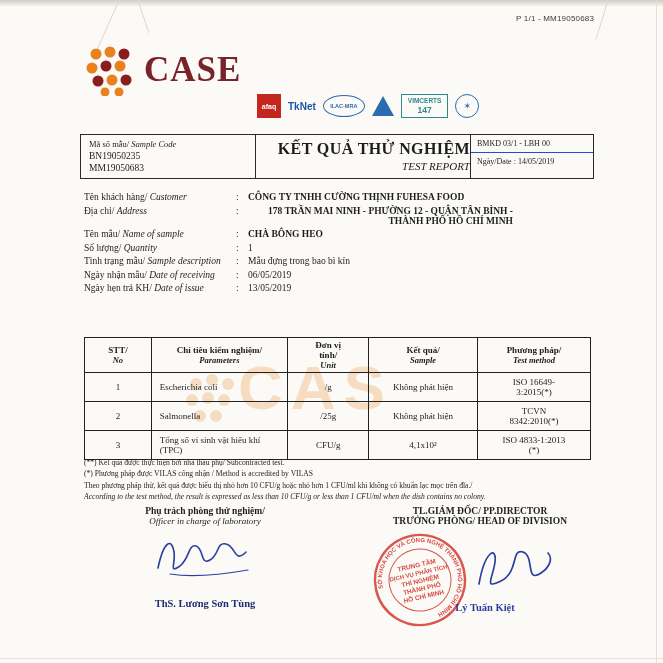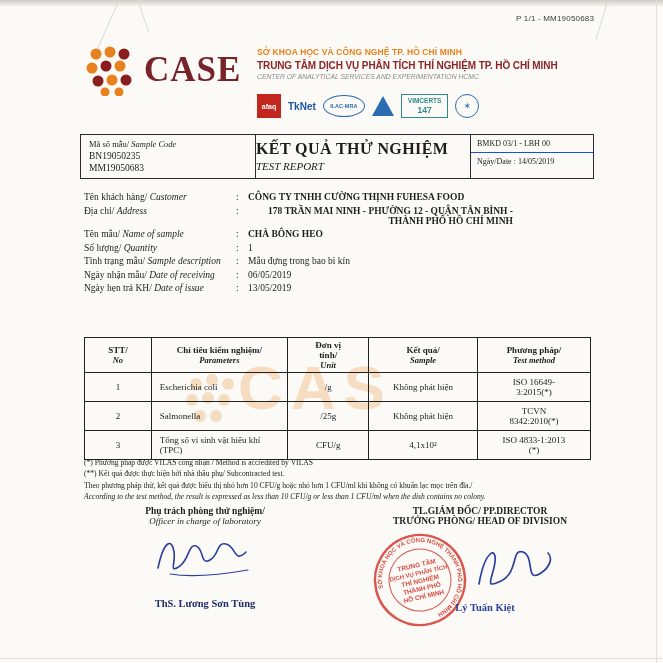--- a/index.html
+++ b/index.html
@@ -48,21 +48,21 @@
   .b-seal{width:22px;height:22px;border:1.5px solid #2b6cb0;border-radius:50%;color:#2b6cb0;
     display:flex;align-items:center;justify-content:center;font-size:9px;}
 
   
   .titlebox{position:absolute;left:80px;top:134px;width:512px;display:flex;
     border:1px solid #2a2a2a;background:transparent;}
   .tb-c1{width:158px;border-right:1px solid #2a2a2a;padding:4px 8px 5px 8px;}
   .tb-label{font-size:8.5px;}
   .tb-label .en{font-style:italic;}
   .tb-code{font-size:9.5px;margin-top:2px;}
-  .tb-c2{flex:1;border-right:1px solid #2a2a2a;text-align:left;padding-top:5px;}
+  .tb-c2{flex:1;border-right:1px solid #2a2a2a;text-align:right;padding-top:5px;}
   .tb-title{font-size:16px;font-weight:bold;letter-spacing:.4px;}
   .tb-title-en{font-size:11px;font-style:italic;margin-top:2px;}
   .tb-c3{width:122px;font-size:8px;display:flex;flex-direction:column;}
   .tb-ref{padding:4px 6px;border-bottom:1px solid #1d4ed8;}
   .tb-date{padding:4px 6px;}
 
   
   .info{position:absolute;left:84px;top:192px;width:508px;font-size:9.5px;z-index:2;}
   .irow{display:flex;margin-bottom:3.5px;align-items:flex-start;}
   .ilab{width:152px;flex:none;}
@@ -143,25 +143,20 @@
       <circle cx="36" cy="22" r="5.5" fill="#e8821e"></circle>
       <circle cx="14" cy="37" r="5.5" fill="#8a1e1e"></circle>
       <circle cx="28" cy="36" r="5.5" fill="#e8821e"></circle>
       <circle cx="42" cy="36" r="5.5" fill="#8a1e1e"></circle>
       <circle cx="21" cy="48" r="4.5" fill="#e8821e"></circle>
       <circle cx="35" cy="48" r="4.5" fill="#e8821e"></circle>
     </svg>
     <span class="logo-text">CASE</span>
   </div>
 
-  <div class="hdr">
-    <div class="hdr-dept">SỞ KHOA HỌC VÀ CÔNG NGHỆ TP. HỒ CHÍ MINH</div>
-    <div class="hdr-center">TRUNG TÂM DỊCH VỤ PHÂN TÍCH THÍ NGHIỆM TP. HỒ CHÍ MINH</div>
-    <div class="hdr-en">CENTER OF ANALYTICAL SERVICES AND EXPERIMENTATION HCMC</div>
-  </div>
 
   <div class="badges">
     <div class="b-afaq">afaq</div>
     <div class="b-tknet">TkNet</div>
     <div class="b-ilac">ILAC-MRA</div>
     <div class="b-tri"></div>
     <div class="b-vim">
       <div class="v1">VIMCERTS</div>
       <div class="v2">147</div>
     </div>
@@ -269,22 +264,22 @@
         <td>3</td>
         <td class="param">Tổng số vi sinh vật hiếu khí (TPC)</td>
         <td>CFU/g</td>
         <td>4,1x10²</td>
         <td>ISO 4833-1:2013 (*)</td>
       </tr>
     </tbody>
   </table>
 
   <div class="foot">
+    <div>(**)  Kết quả được thực hiện bởi nhà thầu phụ/ Subcontracted test.</div>
     <div>(*)    Phương pháp được VILAS công nhận / Method is accredited by VILAS</div>
-    <div>(**)  Kết quả được thực hiện bởi nhà thầu phụ/ Subcontracted test.</div>
     <div>Theo phương pháp thử, kết quả được biểu thị nhỏ hơn 10 CFU/g hoặc nhỏ hơn 1 CFU/ml khi không có khuẩn lạc mọc trên đĩa./</div>
     <div class="fn-en">According to the test method, the result is expressed as less than 10 CFU/g or less than 1 CFU/ml when the dish contains no colony.</div>
   </div>
 
   <div class="sig-left">
     <div class="sig-title">Phụ trách phòng thử nghiệm/</div>
     <div class="sig-title-en">Officer in charge of laboratory</div>
     <svg class="sig-svg-left" width="110" height="52" viewBox="0 0 110 52">
       <path class="sigpath" stroke-width="1.6" d="M8 38 C14 10, 22 8, 24 22 C26 34, 18 44, 30 36 C40 28, 38 14, 46 16 C54 18, 50 36, 60 30 C70 24, 66 12, 76 14 C86 16, 84 34, 96 22"></path>
       <path class="sigpath" stroke-width="1.1" d="M20 44 C45 48, 75 44, 98 40"></path>

